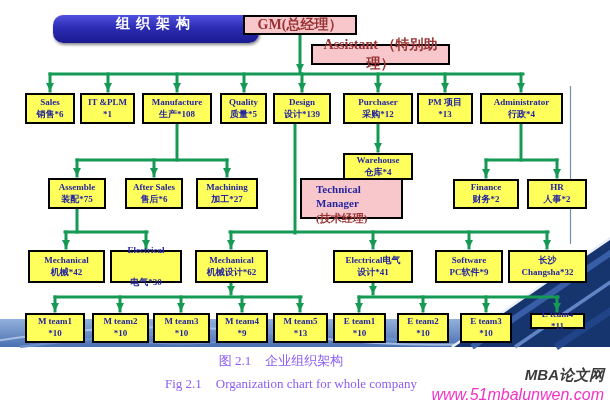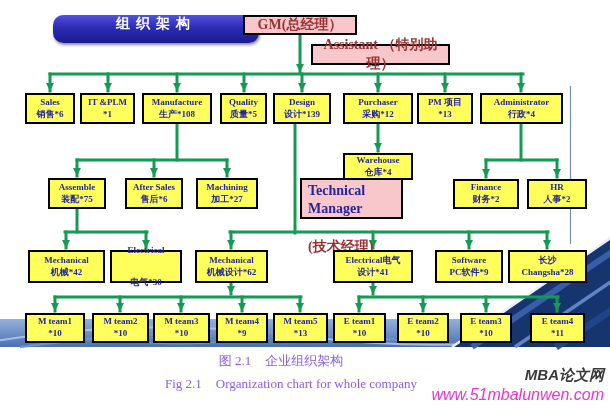--- a/index.html
+++ b/index.html
@@ -9,22 +9,22 @@
   .badge{position:absolute;left:53px;top:15px;width:206px;height:28px;z-index:2;
          background:linear-gradient(180deg,#5151e2 0%,#2c2cb4 45%,#1a1a90 100%);
          border-radius:10px;color:#fff;display:flex;align-items:flex-start;justify-content:center;
          font:bold 14px "Liberation Sans",sans-serif;letter-spacing:6px;
          box-shadow:1px 2px 3px rgba(0,0,0,.45);}
   .node{position:absolute;z-index:2;box-sizing:border-box;border:2px solid #000;
         background:#ffff5c;color:#2525a0;font-weight:bold;font-size:9px;line-height:1.3;
         text-align:center;display:flex;flex-direction:column;justify-content:center;}
   .node span{display:block;}
   .node.pink{background:#f8c7cc;color:#993333;font-size:14px;}
-  .node.tm{align-items:flex-start;text-align:left;padding:2px 6px;font-size:14px;
-           justify-content:space-between;gap:20px;}
+  .node.tm{align-items:flex-start;text-align:left;padding:2px 14px;font-size:11px;
+           justify-content:space-between;}
   .node.tm .en{color:#2525a0;}
   .node.tm .cn{color:#993333;}
   .cap{position:absolute;z-index:2;color:#8b5cf6;font-size:13px;text-align:center;}
   .cap .fig{margin-right:14px;}
   .wm{position:absolute;right:6px;top:366px;z-index:2;text-align:right;
       font-family:"Liberation Sans",sans-serif;}
   .wm .site{display:block;font-weight:bold;font-style:italic;font-size:15px;color:#3b3b3b;}
   .wm .url{display:block;font-style:italic;font-size:16px;color:#f032c8;margin-top:1px;}
 </style>
 </head>
@@ -207,21 +207,21 @@
   <div class="node" style="left:333px;top:250px;width:80px;height:33px;">
     <span>Electrical电气</span>
     <span>设计*41</span>
   </div>
   <div class="node" style="left:435px;top:250px;width:68px;height:33px;">
     <span>Software</span>
     <span>PC软件*9</span>
   </div>
   <div class="node" style="left:508px;top:250px;width:79px;height:33px;">
     <span>长沙</span>
-    <span>Changsha*28</span>
+    <span>Changsha*32</span>
   </div>
 
   <div class="node" style="left:25px;top:313px;width:60px;height:30px;">
     <span>M team1</span>
     <span>*10</span>
   </div>
   <div class="node" style="left:92px;top:313px;width:57px;height:30px;">
     <span>M team2</span>
     <span>*10</span>
   </div>
@@ -242,21 +242,21 @@
     <span>*10</span>
   </div>
   <div class="node" style="left:397px;top:313px;width:52px;height:30px;">
     <span>E team2</span>
     <span>*10</span>
   </div>
   <div class="node" style="left:460px;top:313px;width:52px;height:30px;">
     <span>E team3</span>
     <span>*10</span>
   </div>
-  <div class="node" style="left:530px;top:313px;width:55px;height:30px;">
+  <div class="node" style="left:530px;top:313px;width:55px;height:16px;">
     <span>E team4</span>
     <span>*11</span>
   </div>
 
   <div class="cap" style="left:0;top:352px;width:562px;">
     <span class="fig">图 2.1</span><span>企业组织架构</span>
   </div>
   <div class="cap" style="left:0;top:376px;width:582px;">
     <span class="fig">Fig 2.1</span><span>Organization chart for whole company</span>
   </div>

